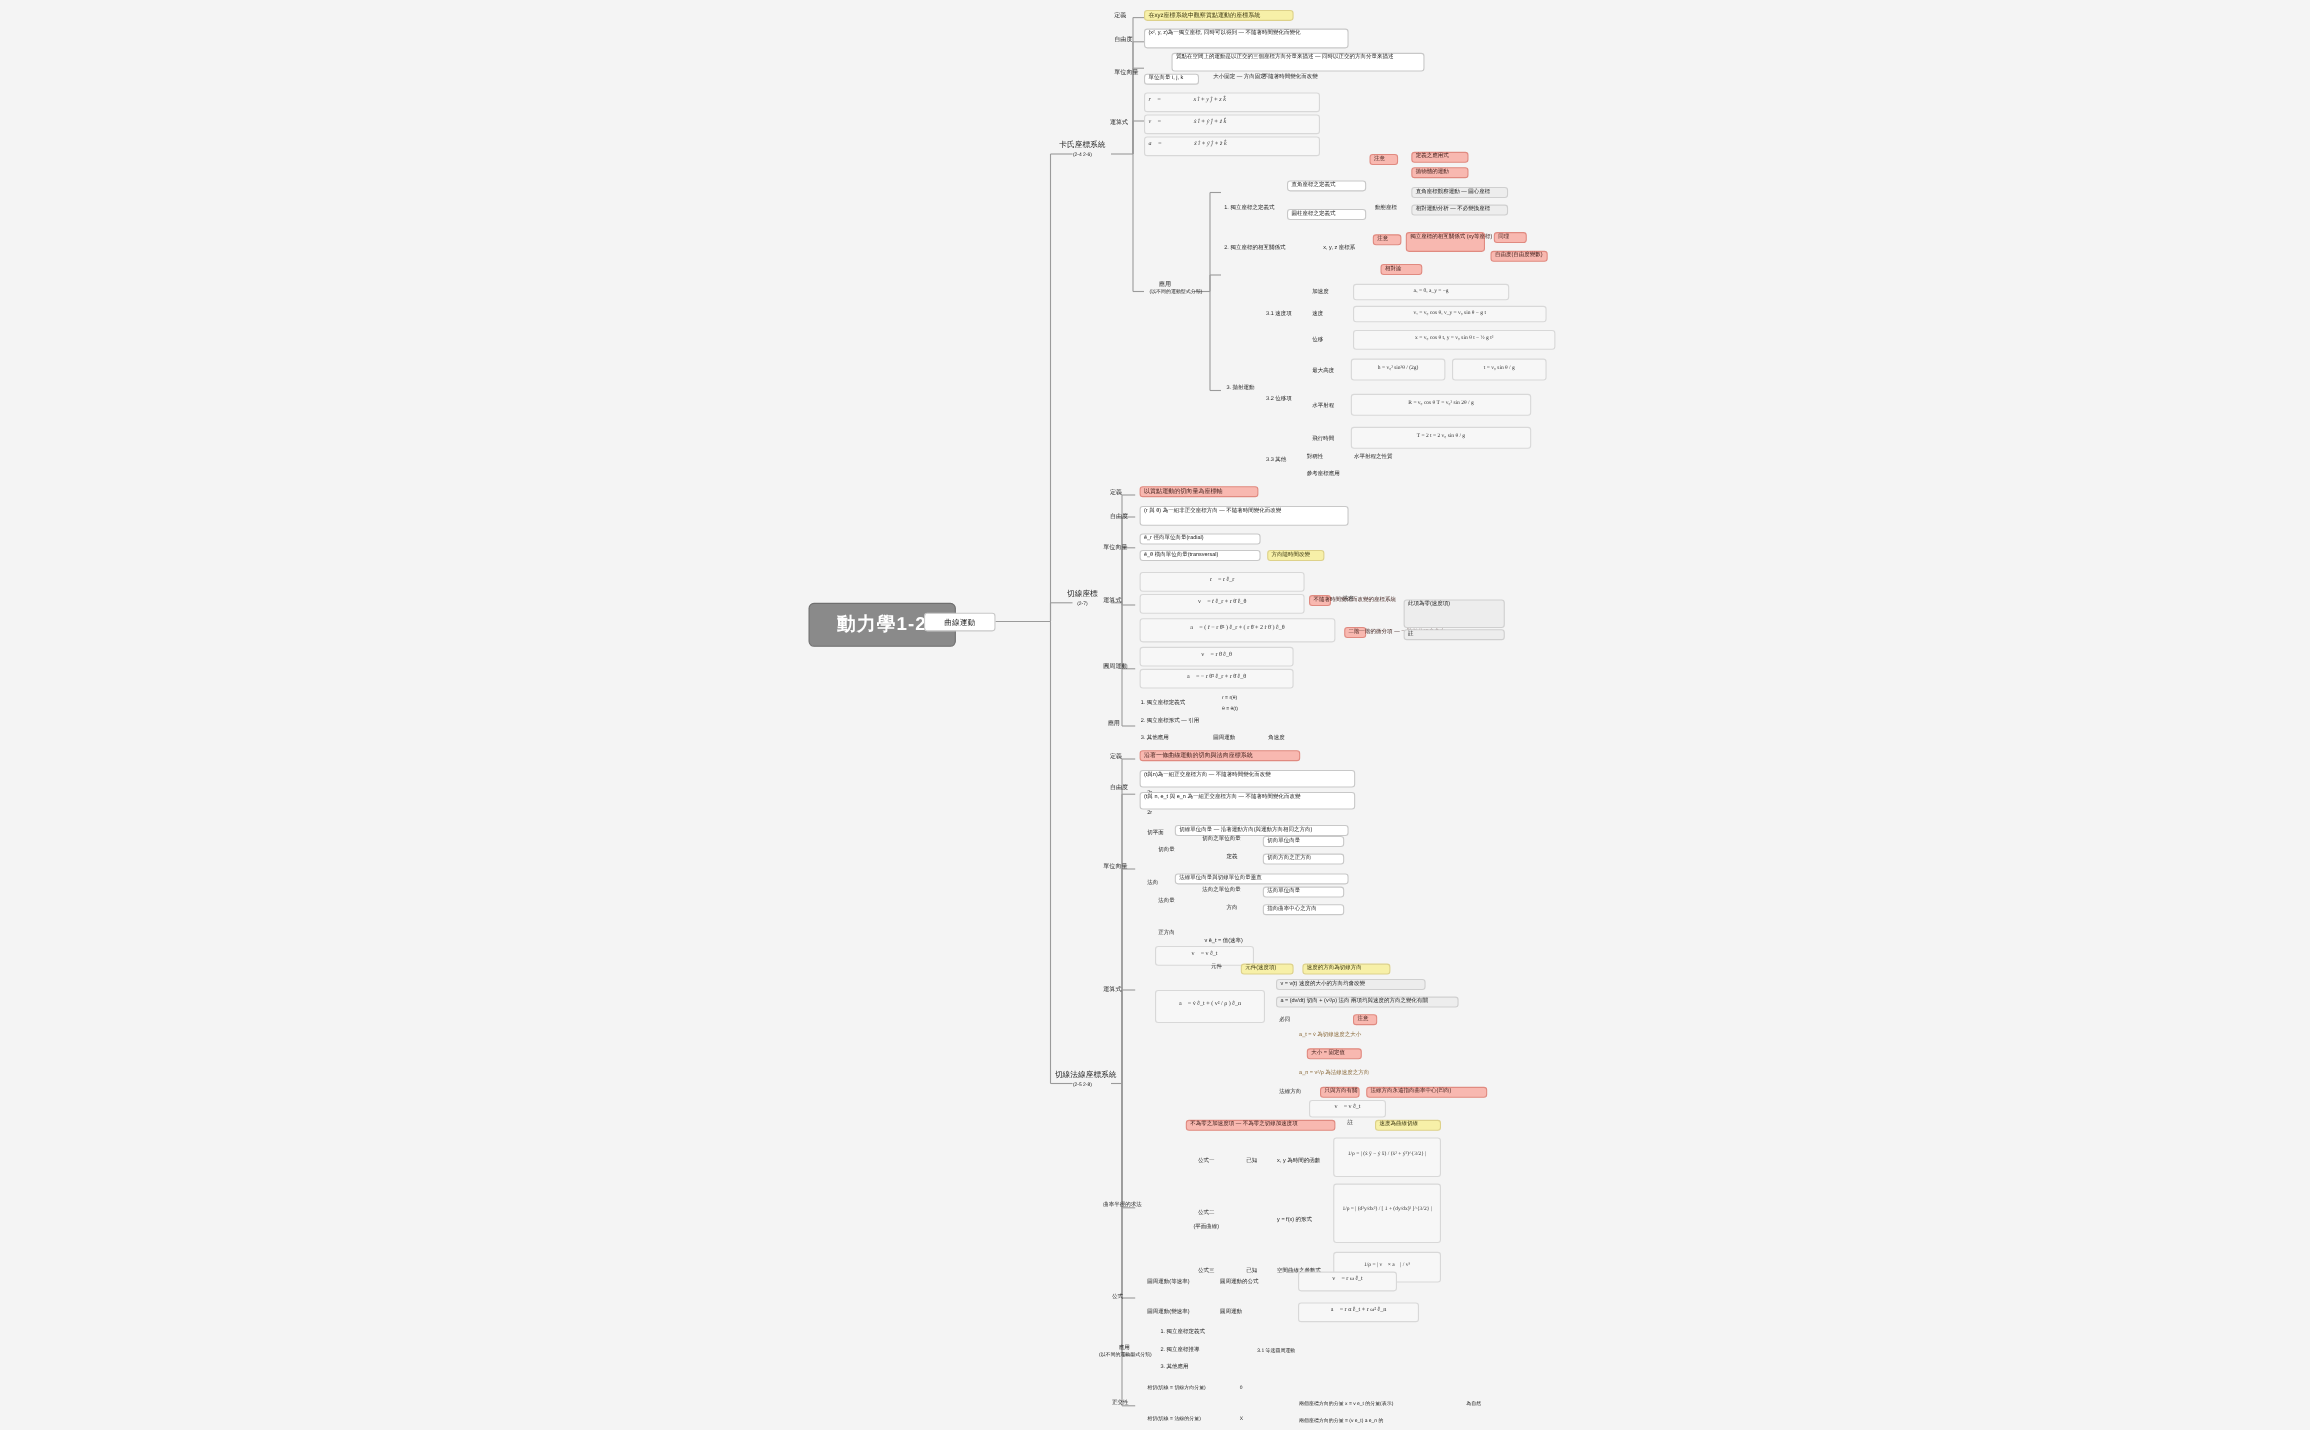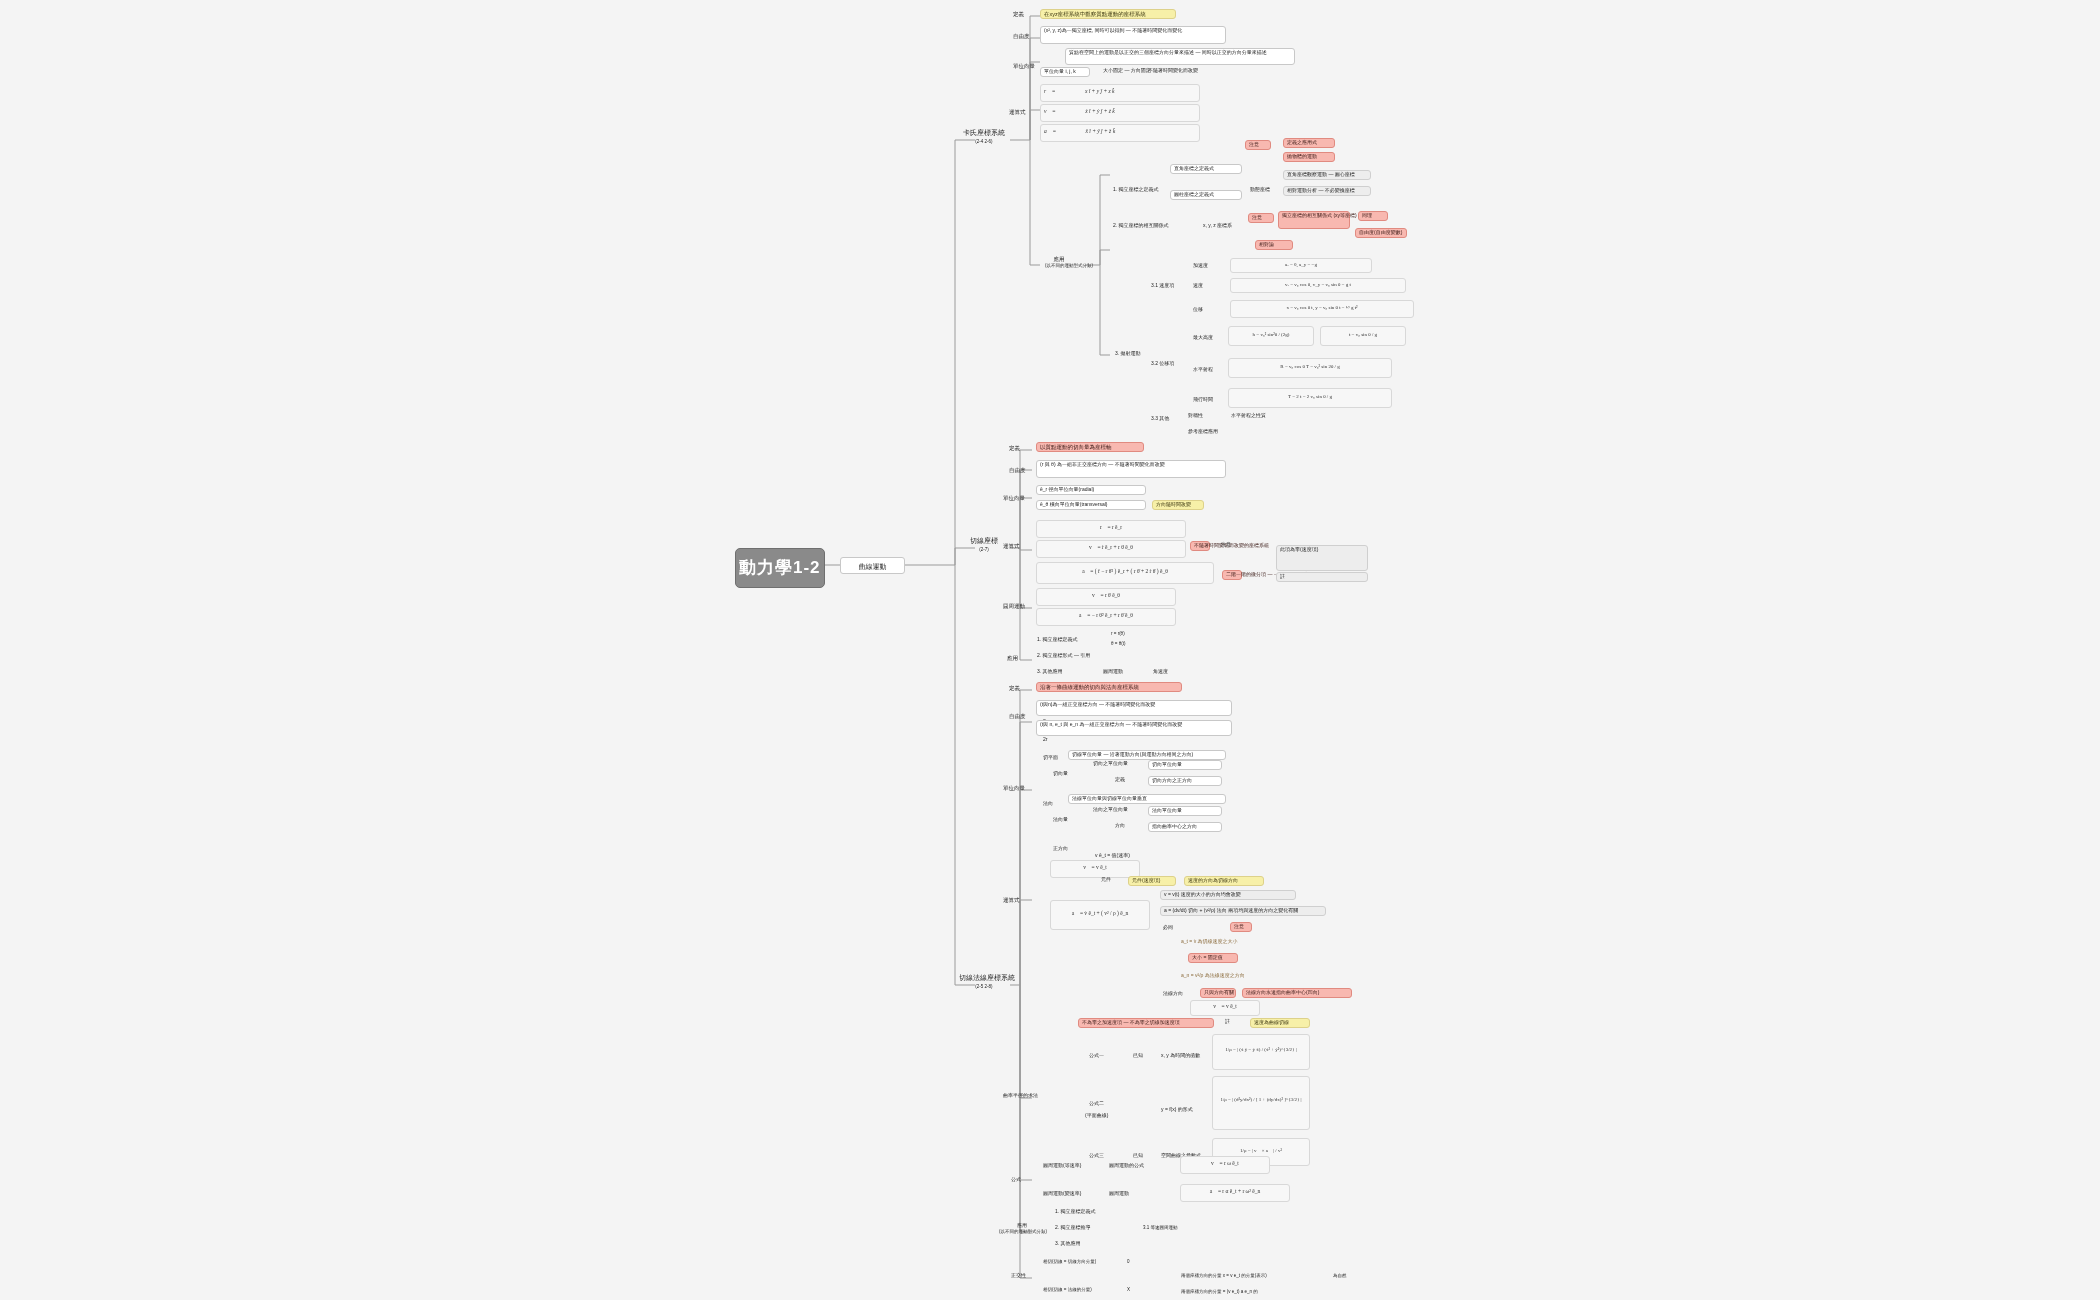--- a/index.html
+++ b/index.html
@@ -1,21 +1,21 @@
 <!DOCTYPE html>
 <html><head>
 <meta charset="utf-8">
 <style>
   html,body{margin:0;padding:0;background:#f4f4f4;}
   body{width:2100px;height:1300px;overflow:hidden;font-family:"Liberation Sans",sans-serif;}
   #canvas{position:relative;width:2100px;height:1300px;background:#f4f4f4;}
   .node{position:absolute;box-sizing:border-box;background:#fff;border:1px solid #c8c8c8;border-radius:3px;
         color:#222;line-height:1.15;padding:1px 3px;white-space:nowrap;}
   .root{background:#8a8a8a;color:#fff;border:1px solid #6f6f6f;border-radius:5px;
-        font-size:17px;font-weight:bold;padding:9px 3px;letter-spacing:1px;}
+        font-size:17px;font-weight:bold;padding:9px 25px;letter-spacing:1px;}
   .lvl1{font-size:7px;text-align:center;}
   .tiny{font-size:5.5px;}
   .xtiny{font-size:5px;}
   .plain{background:transparent;border:none;}
   .hl-red{background:#f8b8b0;border:1px solid #e08a80;color:#3a1a16;}
   .hl-yellow{background:#f7f0a8;border:1px solid #ddd18a;color:#3a3510;}
   .hl-grey{background:#ededed;border:1px solid #cfcfcf;}
   .formula{background:#f7f7f7;border:1px solid #d8d8d8;color:#333;font-family:"Liberation Serif",serif;}
   .eq{font-family:"Liberation Serif",serif;font-style:italic;}
   svg.lines{position:absolute;left:0;top:0;width:2100px;height:1300px;pointer-events:none;}

